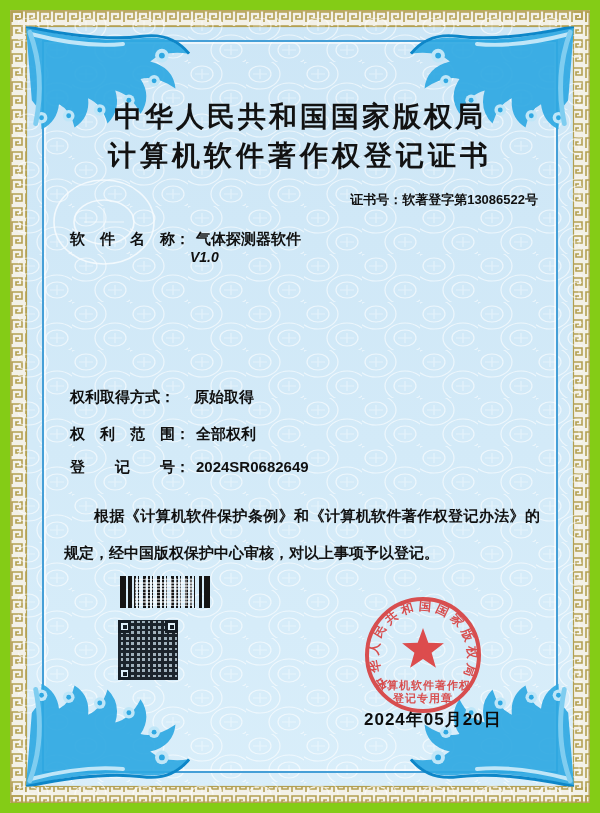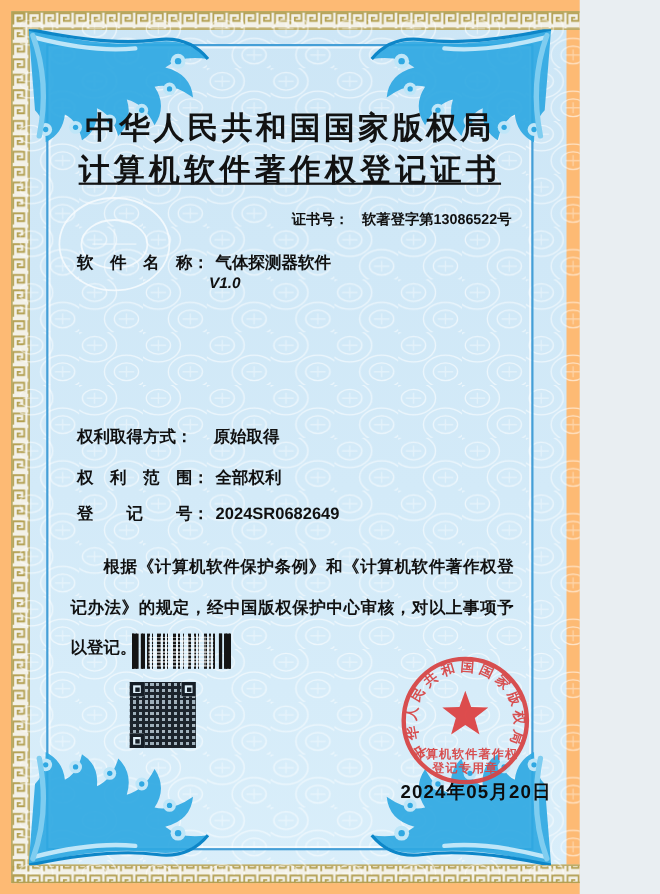--- a/index.html
+++ b/index.html
@@ -1,33 +1,33 @@
 <!DOCTYPE html>
 <html><head>
 <meta charset="utf-8">
 <style>
   html,body{margin:0;padding:0;background:#e9eef2;font-family:"Liberation Sans",sans-serif;}
-  .stage{position:relative;width:527px;height:813px;background:#fdba74;overflow:hidden;}
+  .stage{position:relative;width:600px;height:813px;background:#84cc16;overflow:hidden;}
   .paper{position:absolute;inset:12px;background:linear-gradient(180deg,#cde6f6 0%,#d3eaf8 55%,#d9eefa 100%);}
   .frame-svg{position:absolute;left:10px;top:10px;}
   .inner-line{position:absolute;left:42px;top:40px;right:42px;bottom:40px;border:2px solid #459fd7;
               box-shadow:inset 0 0 0 2px rgba(255,255,255,.65);z-index:1;}
   .wm-svg{position:absolute;left:14px;top:14px;z-index:0;opacity:.85;}
   .corner{position:absolute;width:165px;height:132px;z-index:2;}
   .corner.tl{left:26px;top:26px;}
   .corner.tr{right:26px;top:26px;transform:scaleX(-1);}
   .corner.bl{left:26px;bottom:26px;transform:scaleY(-1);}
   .corner.br{right:26px;bottom:26px;transform:scale(-1,-1);}
   .content{position:absolute;inset:0;z-index:3;color:#101010;}
   .title{position:absolute;top:97px;left:0;right:0;text-align:center;
          font-family:"Liberation Serif",serif;font-weight:900;color:#121212;}
   .title .t1{font-size:28px;letter-spacing:3px;line-height:40px;}
-  .title .t2{font-size:28px;letter-spacing:4px;line-height:38px;text-decoration:underline;}
+  .title .t2{font-size:28px;letter-spacing:4px;line-height:38px;}
   .certno{position:absolute;top:191px;right:62px;font-size:13px;font-weight:700;}
-  .certno .lab{margin-right:12px;}
+  .certno .lab{}
   .field{position:absolute;left:70px;font-size:15px;font-weight:700;white-space:nowrap;}
   .field .lab{display:inline-block;min-width:118px;}
   .field .val{margin-left:6px;}
   .version{position:absolute;left:190px;top:249px;font-size:14px;font-weight:700;font-style:italic;}
   .para{position:absolute;left:64px;right:60px;top:497px;font-size:15px;font-weight:700;
         line-height:37px;text-indent:2em;text-align:justify;color:#111;}
   
   .barcode{position:absolute;left:120px;top:576px;width:90px;height:32px;
     background:
       linear-gradient(#141414,#141414) 0 0/6px 100% no-repeat,

